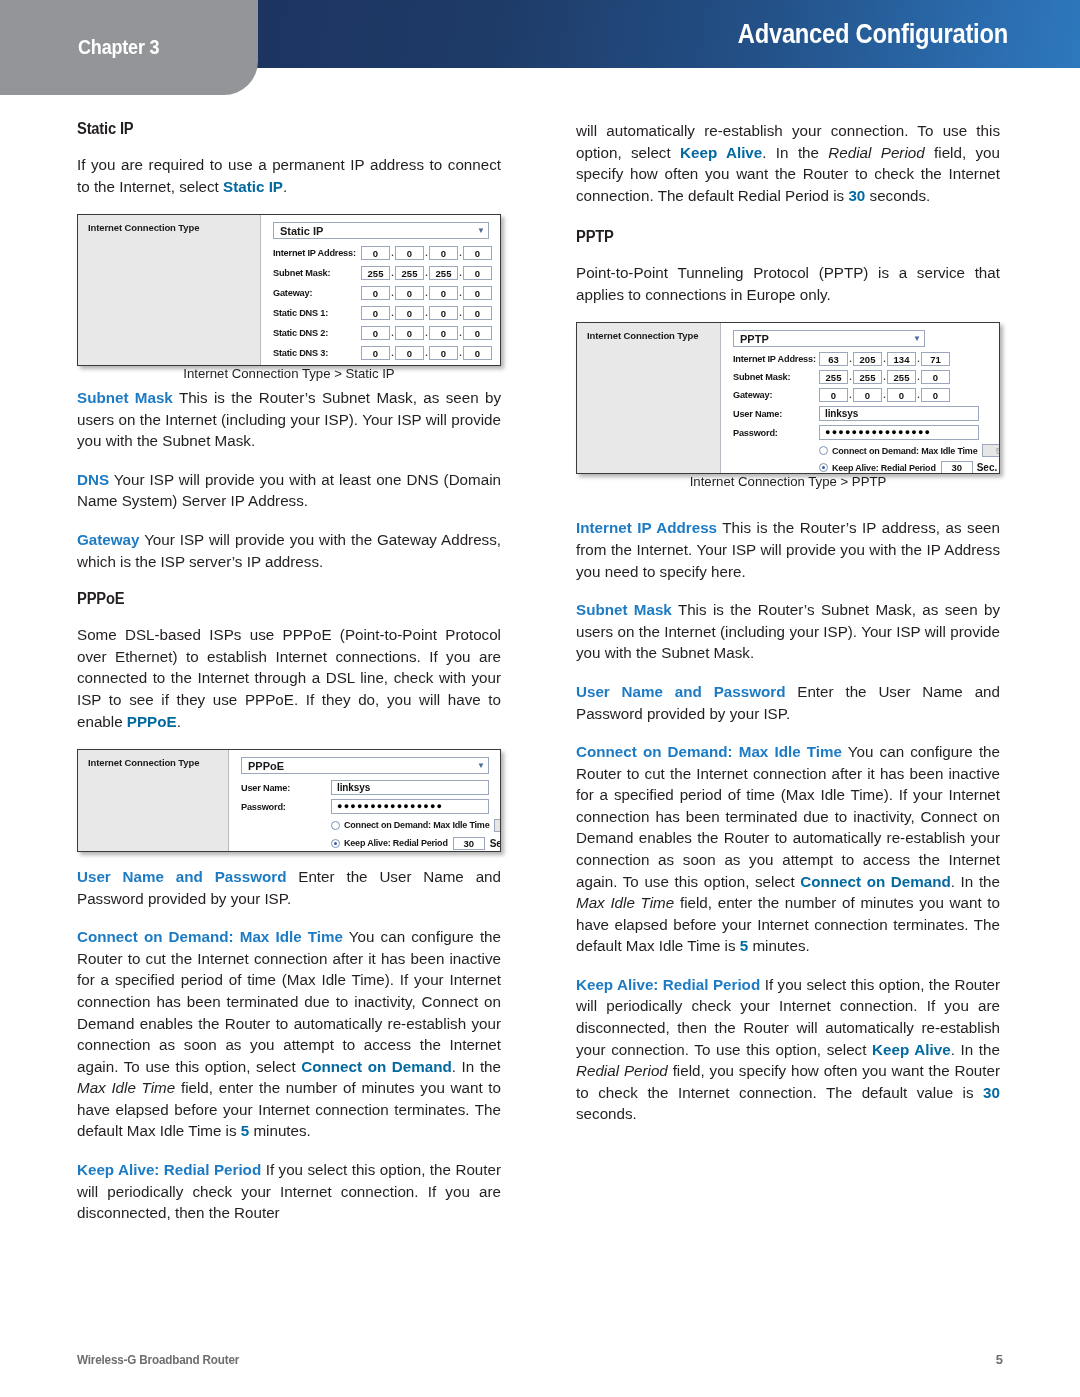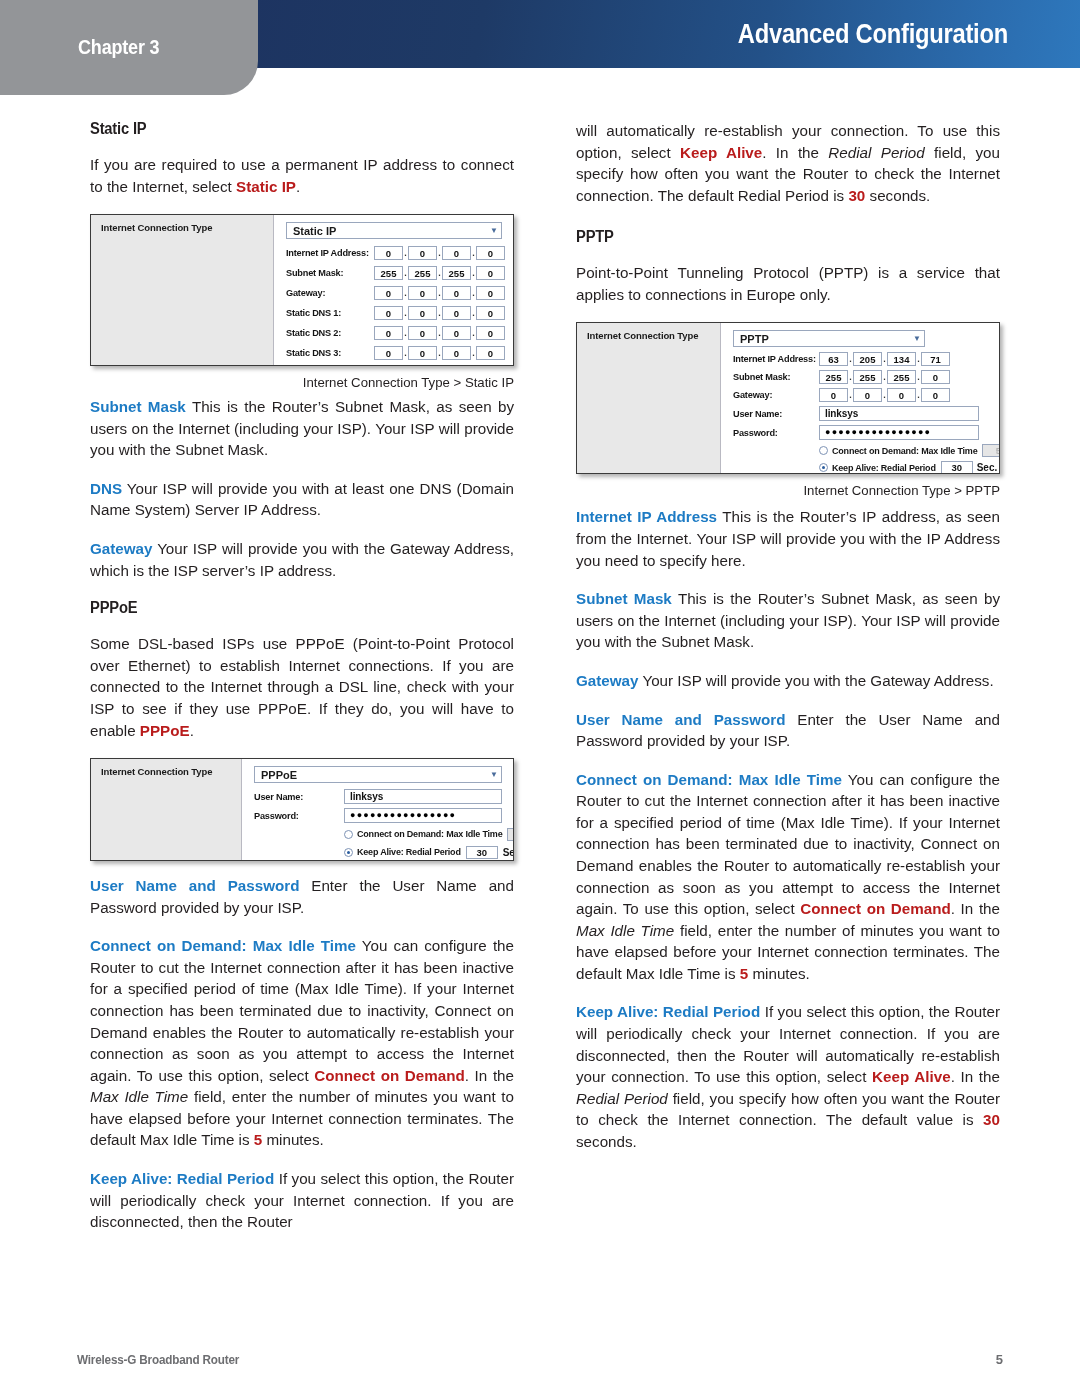--- a/index.html
+++ b/index.html
@@ -63,21 +63,21 @@
     transform-origin: left center;
     white-space: nowrap;
   }
 
   
   .col {
     position: absolute;
     top: 120px;
     width: 424px;
   }
-  .col-left  { left: 90px; }
+  .col-left  { left: 77px; }
   .col-right { left: 576px; }
 
   h3.section-head {
     margin: 0 0 16px 0;
     font-size: 16px;
     font-weight: bold;
     color: #231f20;
     letter-spacing: -0.2px;
     font-family: "Liberation Sans Narrow", "Liberation Sans", sans-serif;
     transform: scaleX(0.92);
@@ -91,21 +91,21 @@
     line-height: 1.42;
     text-align: justify;
     color: #231f20;
   }
   p.body:last-child { margin-bottom: 0; }
 
   .term {
     color: #1d7bc4;
     font-weight: bold;
   }
-  .bold { font-weight: bold; color: #b91c1c; }
+  .bold { font-weight: bold; color: #0369a1; }
   .ital { font-style: italic; }
 
   
   .figure {
     margin: 4px 0 6px 0;
   }
   .shotwrap {
     position: relative;
     background: #ffffff;
     border: 1px solid #3a3a3a;
@@ -243,22 +243,21 @@
     box-sizing: border-box;
     color: #111;
   }
   .smallbox.dim { background: #e6e6e6; color: #b0b0b0; }
   .unit {
     font-size: 10px; font-weight: bold; color: #151515;
     white-space: nowrap;
   }
 
   .caption {
-    margin-top: 9px;
-    text-align: right;
+    text-align: center;
     font-size: 13.2px;
     color: #231f20;
   }
 
   
   .footer {
     position: absolute;
     left: 77px;
     bottom: 30px;
     width: 926px;
@@ -538,25 +537,24 @@
           <span class="radio on"></span>
           <span class="opttext">Keep Alive: Redial Period</span>
           <span class="smallbox" style="margin-left:5px;">30</span>
           <span class="unit" style="margin-left:4px;">Sec.</span>
         </div>
       </div>
     </div>
     <div class="caption">Internet Connection Type &gt; PPTP</div>
   </div>
 
-  <p class="body" style="margin-top:8px;"><span class="term">Internet IP Address</span><span>  This is the Router’s IP address, as seen from the Internet. Your ISP will provide you with the IP Address you need to specify here.</span></p>
+  <p class="body" style="margin-top:28px;"><span class="term">Internet IP Address</span><span>  This is the Router’s IP address, as seen from the Internet. Your ISP will provide you with the IP Address you need to specify here.</span></p>
 
   <p class="body"><span class="term">Subnet Mask</span><span>  This is the Router’s Subnet Mask, as seen by users on the Internet (including your ISP). Your ISP will provide you with the Subnet Mask.</span></p>
 
-  <p class="body"><span class="term">Gateway</span><span>  Your ISP will provide you with the Gateway Address.</span></p>
 
   <p class="body"><span class="term">User Name and Password</span><span> Enter the User Name and Password provided by your ISP.</span></p>
 
   <p class="body"><span class="term">Connect on Demand: Max Idle Time</span><span>  You can configure the Router to cut the Internet connection after it has been inactive for a specified period of time (Max Idle Time). If your Internet connection has been terminated due to inactivity, Connect on Demand enables the Router to automatically re-establish your connection as soon as you attempt to access the Internet again. To use this option, select </span><span class="bold">Connect on Demand</span><span>. In the </span><span class="ital">Max Idle Time</span><span> field, enter the number of minutes you want to have elapsed before your Internet connection terminates. The default Max Idle Time is </span><span class="bold">5</span><span> minutes.</span></p>
 
   <p class="body"><span class="term">Keep Alive: Redial Period</span><span>  If you select this option, the Router will periodically check your Internet connection. If you are disconnected, then the Router will automatically re-establish your connection. To use this option, select </span><span class="bold">Keep Alive</span><span>. In the </span><span class="ital">Redial Period</span><span> field, you specify how often you want the Router to check the Internet connection. The default value is </span><span class="bold">30</span><span> seconds.</span></p>
 
 </div>
 
 <div class="footer">

